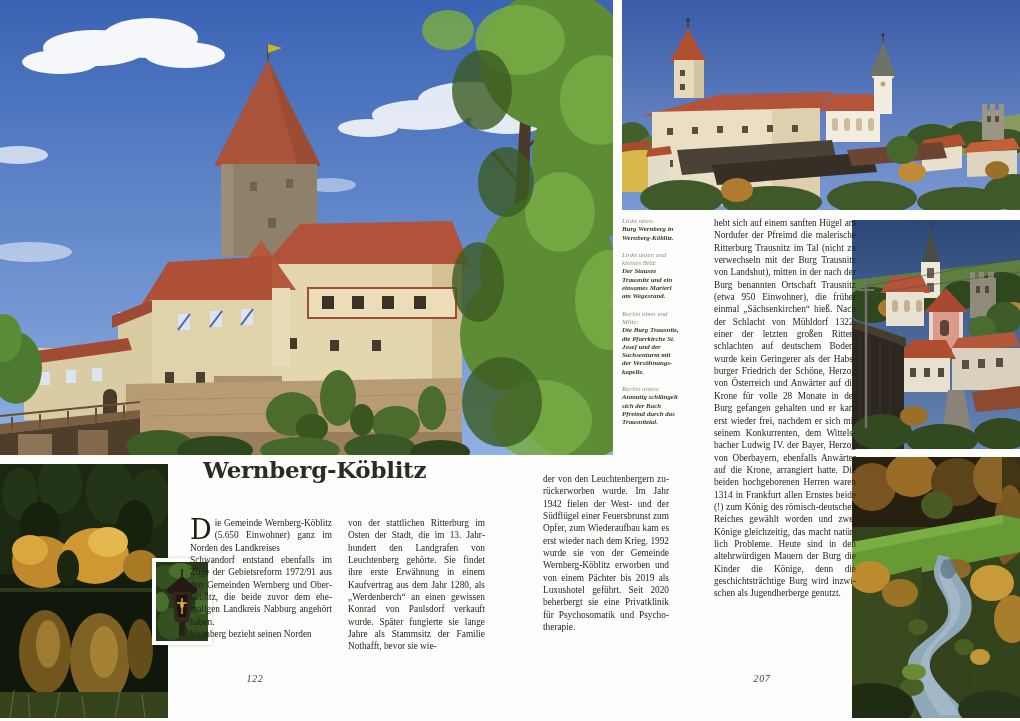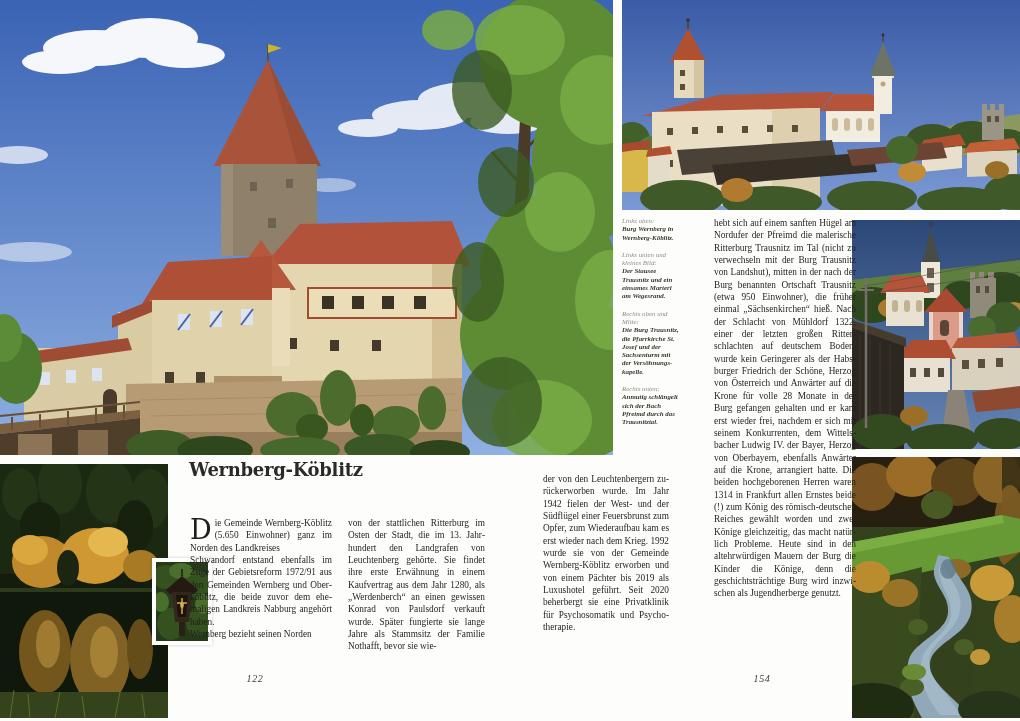--- a/index.html
+++ b/index.html
@@ -7,23 +7,23 @@
          font-family:"Liberation Serif","DejaVu Serif",serif; }
   .spread { position:absolute; inset:0; background:#fdfdfb; overflow:hidden; }
 
   .photo { position:absolute; overflow:hidden; }
   .photo svg { display:block; width:100%; height:100%; }
 
   .inset-frame { position:absolute; left:152px; top:558px; width:52px; height:79px;
                  border:4px solid #ffffff; box-shadow:0 0 3px rgba(60,50,30,.25); }
   .inset-frame svg { display:block; width:100%; height:100%; }
 
-  .title { position:absolute; left:189px; top:456px; width:300px;
+  .title { position:absolute; left:203px; top:456px; width:300px;
            font-family:"DejaVu Serif",serif; font-weight:700;
-           font-size:18px; line-height:27.5px; color:#2b2a26; letter-spacing:-0.3px; }
+           font-size:23px; line-height:27.5px; color:#2b2a26; letter-spacing:-0.3px; }
 
   .bodycol { position:absolute; text-align:justify; font-size:9.3px; line-height:12.35px;
              color:#201f1b; overflow:hidden; }
   .bodycol p { margin:0; }
   #col1 { left:190px; top:517px; width:142px; height:142px; }
   #col2 { left:348px; top:517px; width:137px; height:142px; }
   #col3 { left:543px; top:473px; width:126px; height:222px; }
   #col4 { left:698px; top:217px; width:142px; height:452px;margin-left:16px; }
   .indent-block { margin-left:26px; }
   .dropcap { float:left; font-family:"DejaVu Serif",serif; font-size:27px; line-height:21px;
@@ -544,15 +544,15 @@
       <div class="cap-label">Rechts oben und Mitte:</div>
       <div class="cap-text">Die Burg Trausnitz, die Pfarrkirche St. Josef und der Sachsenturm mit der Versöhnungs­kapelle.</div>
     </div>
     <div class="cap-group">
       <div class="cap-label">Rechts unten:</div>
       <div class="cap-text">Anmutig schlän­gelt sich der Bach Pfreimd durch das Trausnitztal.</div>
     </div>
   </div>
 
   <div class="pagenum" id="pn-left">122</div>
-  <div class="pagenum" id="pn-right">154</div>
+  <div class="pagenum" id="pn-right">207</div>
 
 </div>
 
 </body></html>

